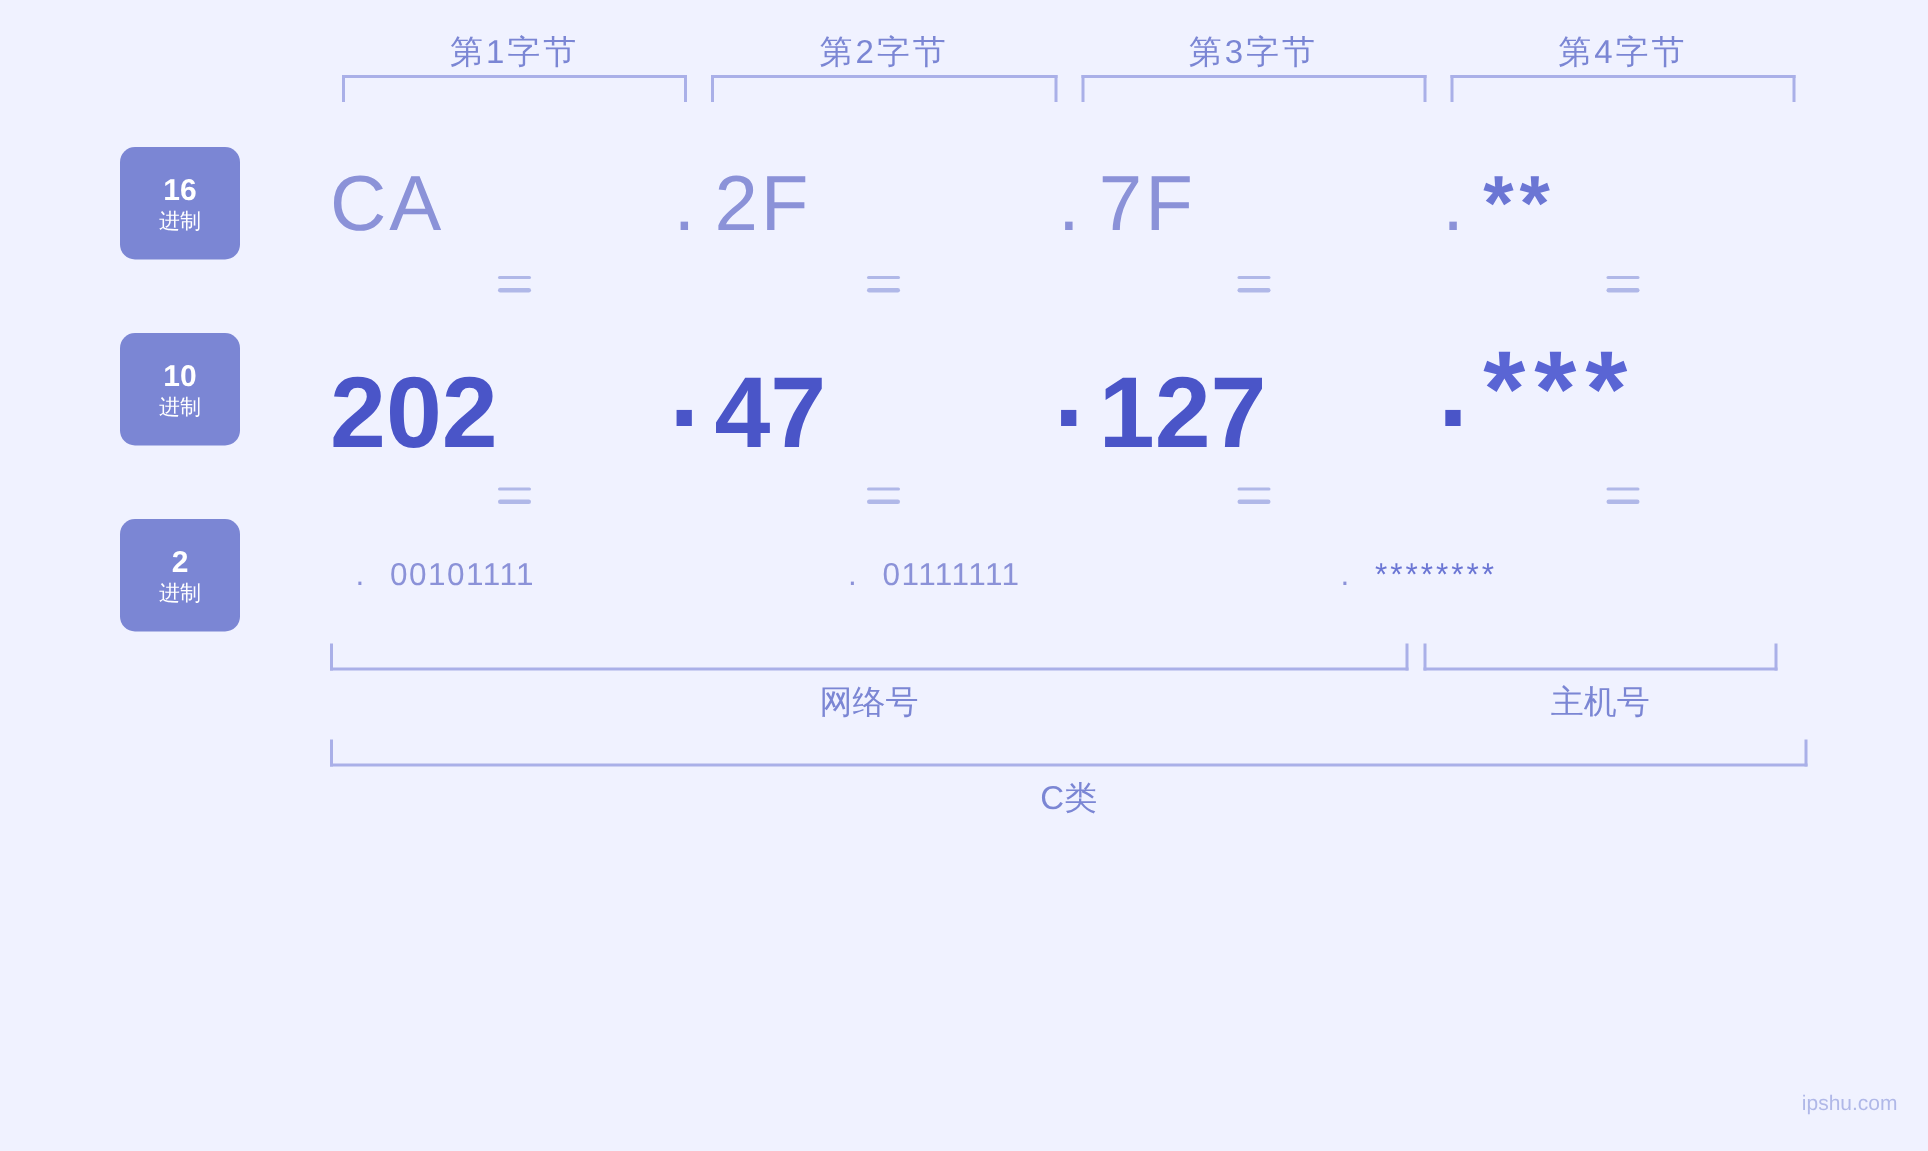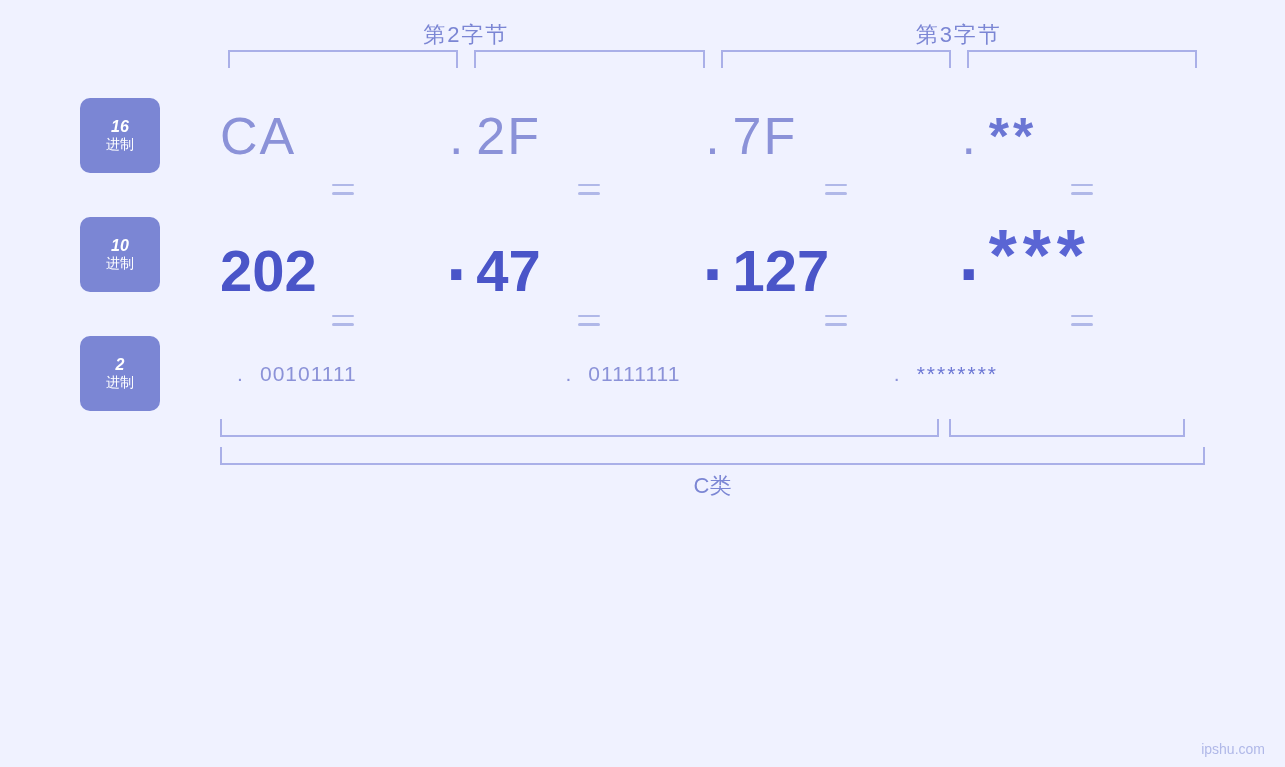--- a/index.html
+++ b/index.html
@@ -75,25 +75,24 @@
       border-radius: 10px;
       display: flex;
       flex-direction: column;
       align-items: center;
       justify-content: center;
       margin-right: 60px;
       flex-shrink: 0;
     }
 
     .row-badge-number {
-      font-size: 16px;
+      font-size: 20px;
       font-weight: bold;
       color: white;
       line-height: 1.2;
-      font-style: italic;
     }
 
     .row-badge-text {
       font-size: 14px;
       color: white;
     }
 
     
     .values-row {
       display: flex;
@@ -130,21 +129,21 @@
 
     .hex-masked {
       font-size: 52px;
       color: #6b76d4;
       font-weight: 600;
       letter-spacing: 4px;
     }
 
     
     .dec-value {
-      font-size: 58px;
+      font-size: 67px;
       color: #4a55c8;
       font-weight: 700;
       margin-top: 32px;
     }
 
     .dec-sep {
       font-size: 72px;
       color: #4a55c8;
       font-weight: 700;
     }
@@ -243,21 +242,21 @@
       width: 100%;
       text-align: center;
       font-size: 22px;
       color: #7b86d4;
       margin-top: 6px;
     }
 
     
     .watermark {
       position: absolute;
-      bottom: 10px;
+      bottom: 24px;
       right: 20px;
       font-size: 14px;
       color: #b0b8e8;
     }
 
     .equals-container {
       display: flex;
       width: 100%;
       padding-left: 140px;
     }
@@ -283,24 +282,30 @@
       border-radius: 2px;
     }
   </style>
 </head>
 <body>
 
 <div class="main-container">
 
   <div class="header-row">
     <div class="byte-col">
+      <span class="byte-label">第1字节</span>
+    </div>
+    <div class="byte-col">
       <span class="byte-label">第2字节</span>
     </div>
     <div class="byte-col">
       <span class="byte-label">第3字节</span>
+    </div>
+    <div class="byte-col">
+      <span class="byte-label">第4字节</span>
     </div>
   </div>
 
   <div class="bracket-row">
     <div class="bracket"></div>
     <div class="bracket"></div>
     <div class="bracket"></div>
     <div class="bracket"></div>
   </div>
 
@@ -443,20 +448,24 @@
         <span class="bin-masked">********</span>
       </div>
     </div>
   </div>
 
   <div class="bottom-bracket-area">
     <div class="bottom-brackets">
       <div class="network-bracket"></div>
       <div class="host-bracket"></div>
     </div>
+    <div class="bottom-labels">
+      <div class="network-label">网络号</div>
+      <div class="host-label">主机号</div>
+    </div>
   </div>
 
   <div class="class-bracket-area">
     <div class="class-bracket"></div>
     <div class="class-label">C类</div>
   </div>
 
   <div class="watermark">ipshu.com</div>
 
 </div>

